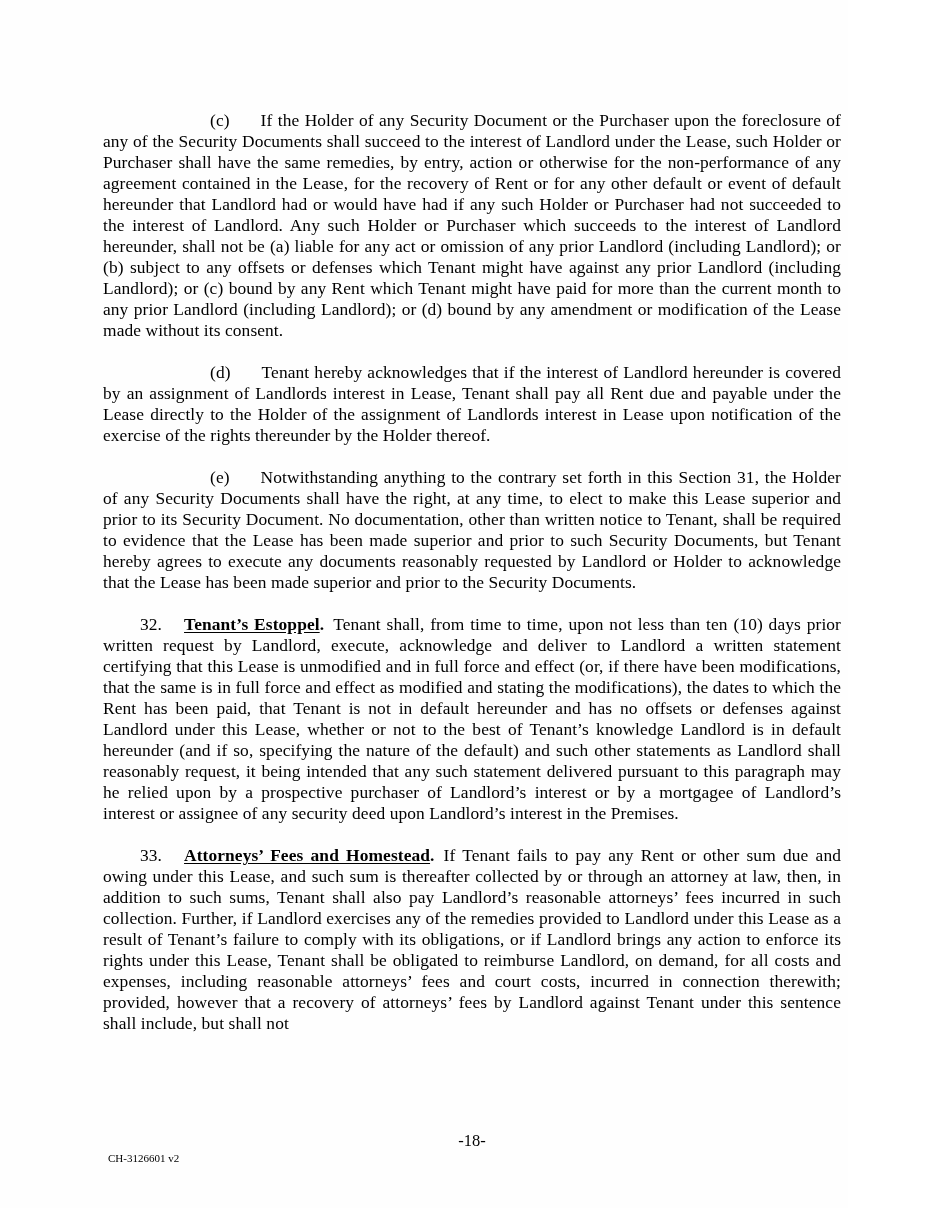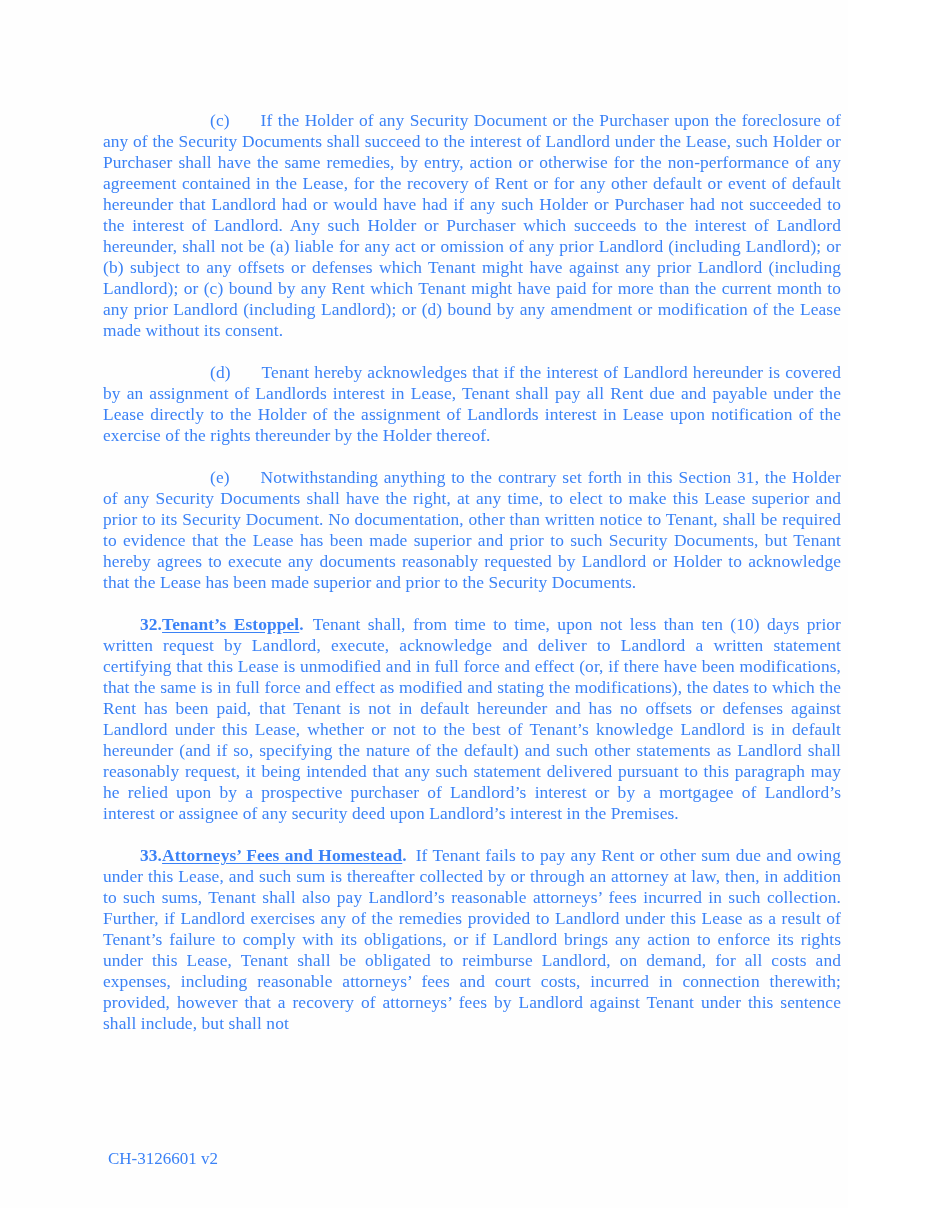--- a/index.html
+++ b/index.html
@@ -3,64 +3,65 @@
 <meta charset="utf-8">
 <style>
   * { box-sizing: border-box; }
   html, body { margin: 0; padding: 0; background: #ffffff; }
   .page {
     position: relative;
     width: 848px;
     height: 1208px;
     background: #fefefe;
     font-family: "Liberation Serif", serif;
-    color: #3b82f6;
+    color: #000000;
     overflow: hidden;
   }
   .text-block {
     position: absolute;
     left: 103px;
     top: 110px;
     width: 738px;
   }
   .para {
     margin: 0 0 21px 0;
     font-size: 17.4px;
     line-height: 21px;
     text-align: justify;
     letter-spacing: 0.1px;
   }
   .para.sub { text-indent: 107px; }
   .para.section { text-indent: 37px; }
   .sub-label { margin-right: 31px; }
-  .section-number { font-weight: bold; }
+  .section-number { font-weight: normal; margin-right: 22px; }
   .section-heading { font-weight: bold; text-decoration: underline; text-underline-offset: 2px; margin-top: 12px; }
   .heading-sep { font-weight: bold; margin-right: 9px; }
   .page-number {
     position: absolute;
     left: 103px;
     top: 1131px;
     width: 738px;
     text-align: center;
     font-size: 16.5px;
     line-height: 20px;
   }
   .doc-id {
     position: absolute;
     left: 108px;
     top: 1151px;
-    font-size: 17px;
+    font-size: 11px;
     line-height: 15px;
   }
 </style>
 </head>
 <body>
 
 <div class="page">
   <div class="text-block">
       <p class="para sub"><span class="sub-label">(c)</span><span>If the Holder of any Security Document or the Purchaser upon the foreclosure of any of the Security Documents shall succeed to the interest of Landlord under the Lease, such Holder or Purchaser shall have the same remedies, by entry, action or otherwise for the non-performance of any agreement contained in the Lease, for the recovery of Rent or for any other default or event of default hereunder that Landlord had or would have had if any such Holder or Purchaser had not succeeded to the interest of Landlord.  Any such Holder or Purchaser which succeeds to the interest of Landlord hereunder, shall not be (a) liable for any act or omission of any prior Landlord (including Landlord); or (b) subject to any offsets or defenses which Tenant might have against any prior Landlord (including Landlord); or (c) bound by any Rent which Tenant might have paid for more than the current month to any prior Landlord (including Landlord); or (d) bound by any amendment or modification of the Lease made without its consent.</span></p>
       <p class="para sub"><span class="sub-label">(d)</span><span>Tenant hereby acknowledges that if the interest of Landlord hereunder is covered by an assignment of Landlords interest in Lease, Tenant shall pay all Rent due and payable under the Lease directly to the Holder of the assignment of Landlords interest in Lease upon notification of the exercise of the rights thereunder by the Holder thereof.</span></p>
       <p class="para sub"><span class="sub-label">(e)</span><span>Notwithstanding anything to the contrary set forth in this Section 31, the Holder of any Security Documents shall have the right, at any time, to elect to make this Lease superior and prior to its Security Document.  No documentation, other than written notice to Tenant, shall be required to evidence that the Lease has been made superior and prior to such Security Documents, but Tenant hereby agrees to execute any documents reasonably requested by Landlord or Holder to acknowledge that the Lease has been made superior and prior to the Security Documents.</span></p>
       <p class="para section"><span class="section-number">32.</span><span class="section-heading">Tenant’s Estoppel</span><span class="heading-sep">.</span><span>Tenant shall, from time to time, upon not less than ten (10) days prior written request by Landlord, execute, acknowledge and deliver to Landlord a written statement certifying that this Lease is unmodified and in full force and effect (or, if there have been modifications, that the same is in full force and effect as modified and stating the modifications), the dates to which the Rent has been paid, that Tenant is not in default hereunder and has no offsets or defenses against Landlord under this Lease, whether or not to the best of Tenant’s knowledge Landlord is in default hereunder (and if so, specifying the nature of the default) and such other statements as Landlord shall reasonably request, it being intended that any such statement delivered pursuant to this paragraph may he relied upon by a prospective purchaser of Landlord’s interest or by a mortgagee of Landlord’s interest or assignee of any security deed upon Landlord’s interest in the Premises.</span></p>
       <p class="para section"><span class="section-number">33.</span><span class="section-heading">Attorneys’ Fees and Homestead</span><span class="heading-sep">.</span><span>If Tenant fails to pay any Rent or other sum due and owing under this Lease, and such sum is thereafter collected by or through an attorney at law, then, in addition to such sums, Tenant shall also pay Landlord’s reasonable attorneys’ fees incurred in such collection.  Further, if Landlord exercises any of the remedies provided to Landlord under this Lease as a result of Tenant’s failure to comply with its obligations, or if Landlord brings any action to enforce its rights under this Lease, Tenant shall be obligated to reimburse Landlord, on demand, for all costs and expenses, including reasonable attorneys’ fees and court costs, incurred in connection therewith; provided, however that a recovery of attorneys’ fees by Landlord against Tenant under this sentence shall include, but shall not</span></p>
     </div>
+  <div class="page-number">-18-</div>
   <div class="doc-id">CH-3126601 v2</div>
 </div>
 
 </body></html>

